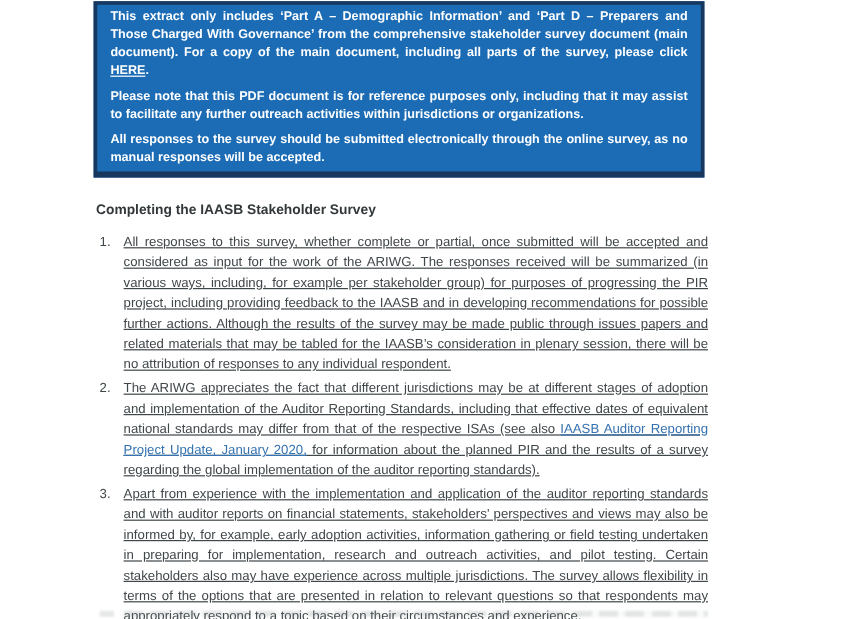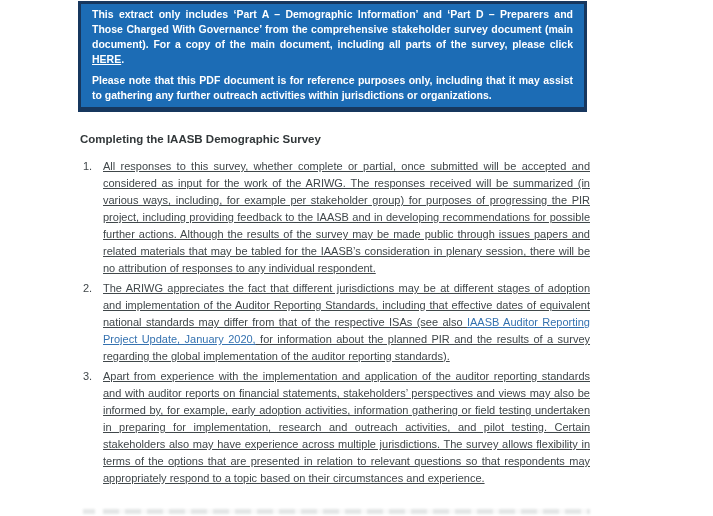--- a/index.html
+++ b/index.html
@@ -104,25 +104,26 @@
     filter: blur(1px);
   }
 </style>
 </head>
 <body>
 
 <div class="page">
 
   <div class="notice-box">
     <p class="notice-p"><span>This extract only includes ‘Part A – Demographic Information’ and ‘Part D – Preparers and Those Charged With Governance’ from the comprehensive stakeholder survey document (main document). For a copy of the main document, including all parts of the survey, please click </span><a class="notice-link">HERE</a><span>.</span></p>
-    <p class="notice-p">Please note that this PDF document is for reference purposes only, including that it may assist to gathering any further outreach activities within jurisdictions or organizations.</p>
+    <p class="notice-p">Please note that this PDF document is for reference purposes only, including that it may assist to facilitate any further outreach activities within jurisdictions or organizations.</p>
+    <p class="notice-p">All responses to the survey should be submitted electronically through the online survey, as no manual responses will be accepted.</p>
   </div>
 
   <div class="content">
-    <div class="section-heading">Completing the IAASB Demographic Survey</div>
+    <div class="section-heading">Completing the IAASB Stakeholder Survey</div>
 
     <div class="item">
       <span class="item-num">1.</span>
       <span class="item-text">All responses to this survey, whether complete or partial, once submitted will be accepted and considered as input for the work of the ARIWG. The responses received will be summarized (in various ways, including, for example per stakeholder group) for purposes of progressing the PIR project, including providing feedback to the IAASB and in developing recommendations for possible further actions. Although the results of the survey may be made public through issues papers and related materials that may be tabled for the IAASB’s consideration in plenary session, there will be no attribution of responses to any individual respondent.</span>
     </div>
 
     <div class="item">
       <span class="item-num">2.</span>
       <span class="item-text"><span>The ARIWG appreciates the fact that different jurisdictions may be at different stages of adoption and implementation of the Auditor Reporting Standards, including that effective dates of equivalent national standards may differ from that of the respective ISAs (see also </span><a class="doc-link">IAASB Auditor Reporting Project Update, January 2020,</a><span> for information about the planned PIR and the results of a survey regarding the global implementation of the auditor reporting standards).</span></span>
     </div>

